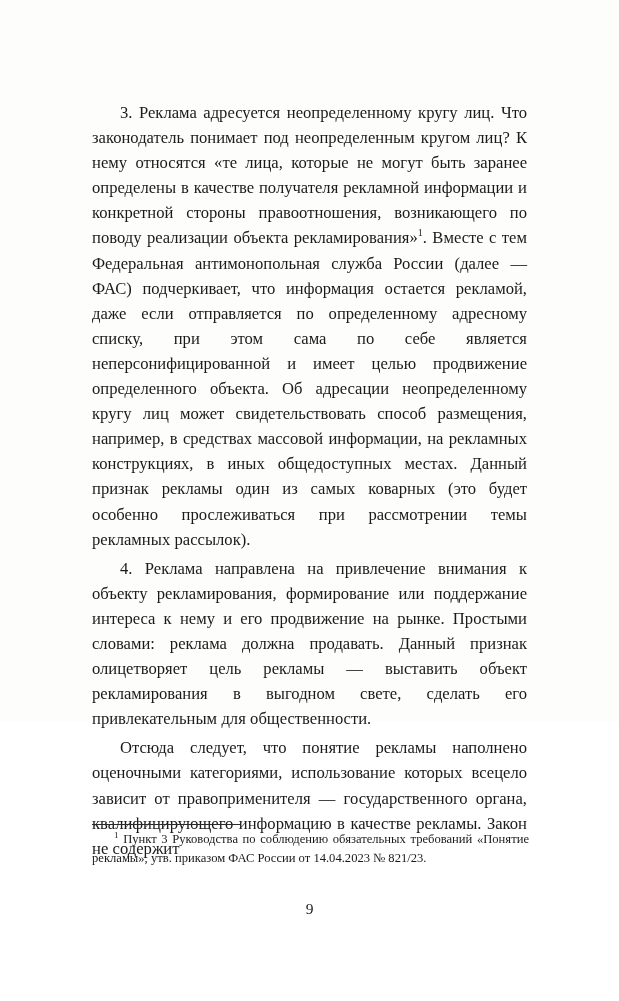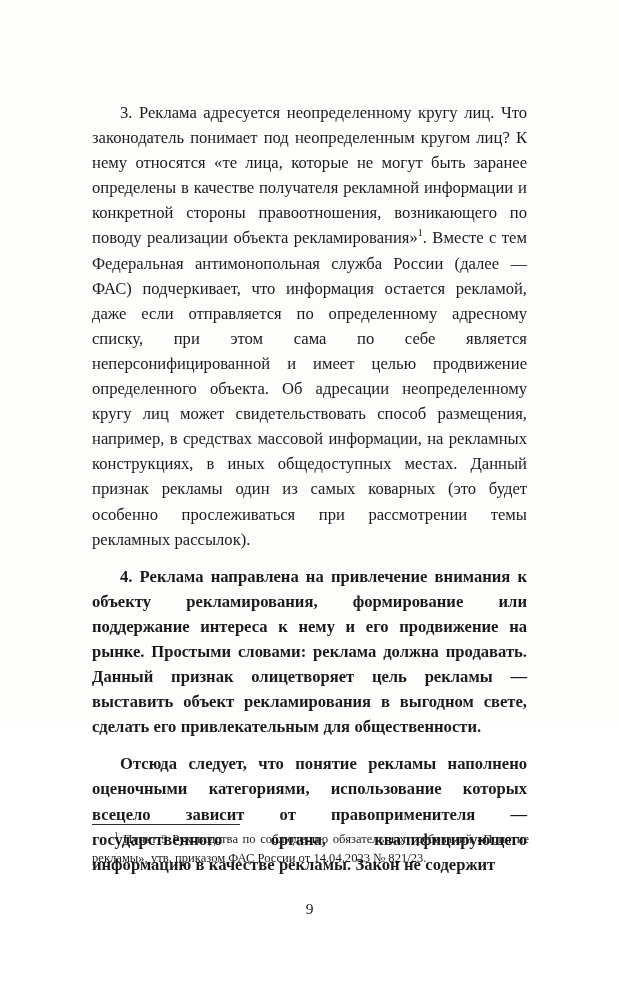--- a/index.html
+++ b/index.html
@@ -31,22 +31,21 @@
     margin: 0;
     text-align: justify;
     text-justify: inter-word;
     font-size: 16.6px;
     line-height: 25.1px;
     text-indent: 28px;
     hyphens: manual;
     word-spacing: 0.2px;
   }
   .para + .para {
-    margin-top: 12px;
-    font-weight: bold;
+    margin-top: 4px;
   }
   .para sup {
     font-size: 10px;
     vertical-align: super;
     line-height: 0;
   }
   .footnote-rule {
     position: absolute;
     left: 92px;
     top: 824px;

